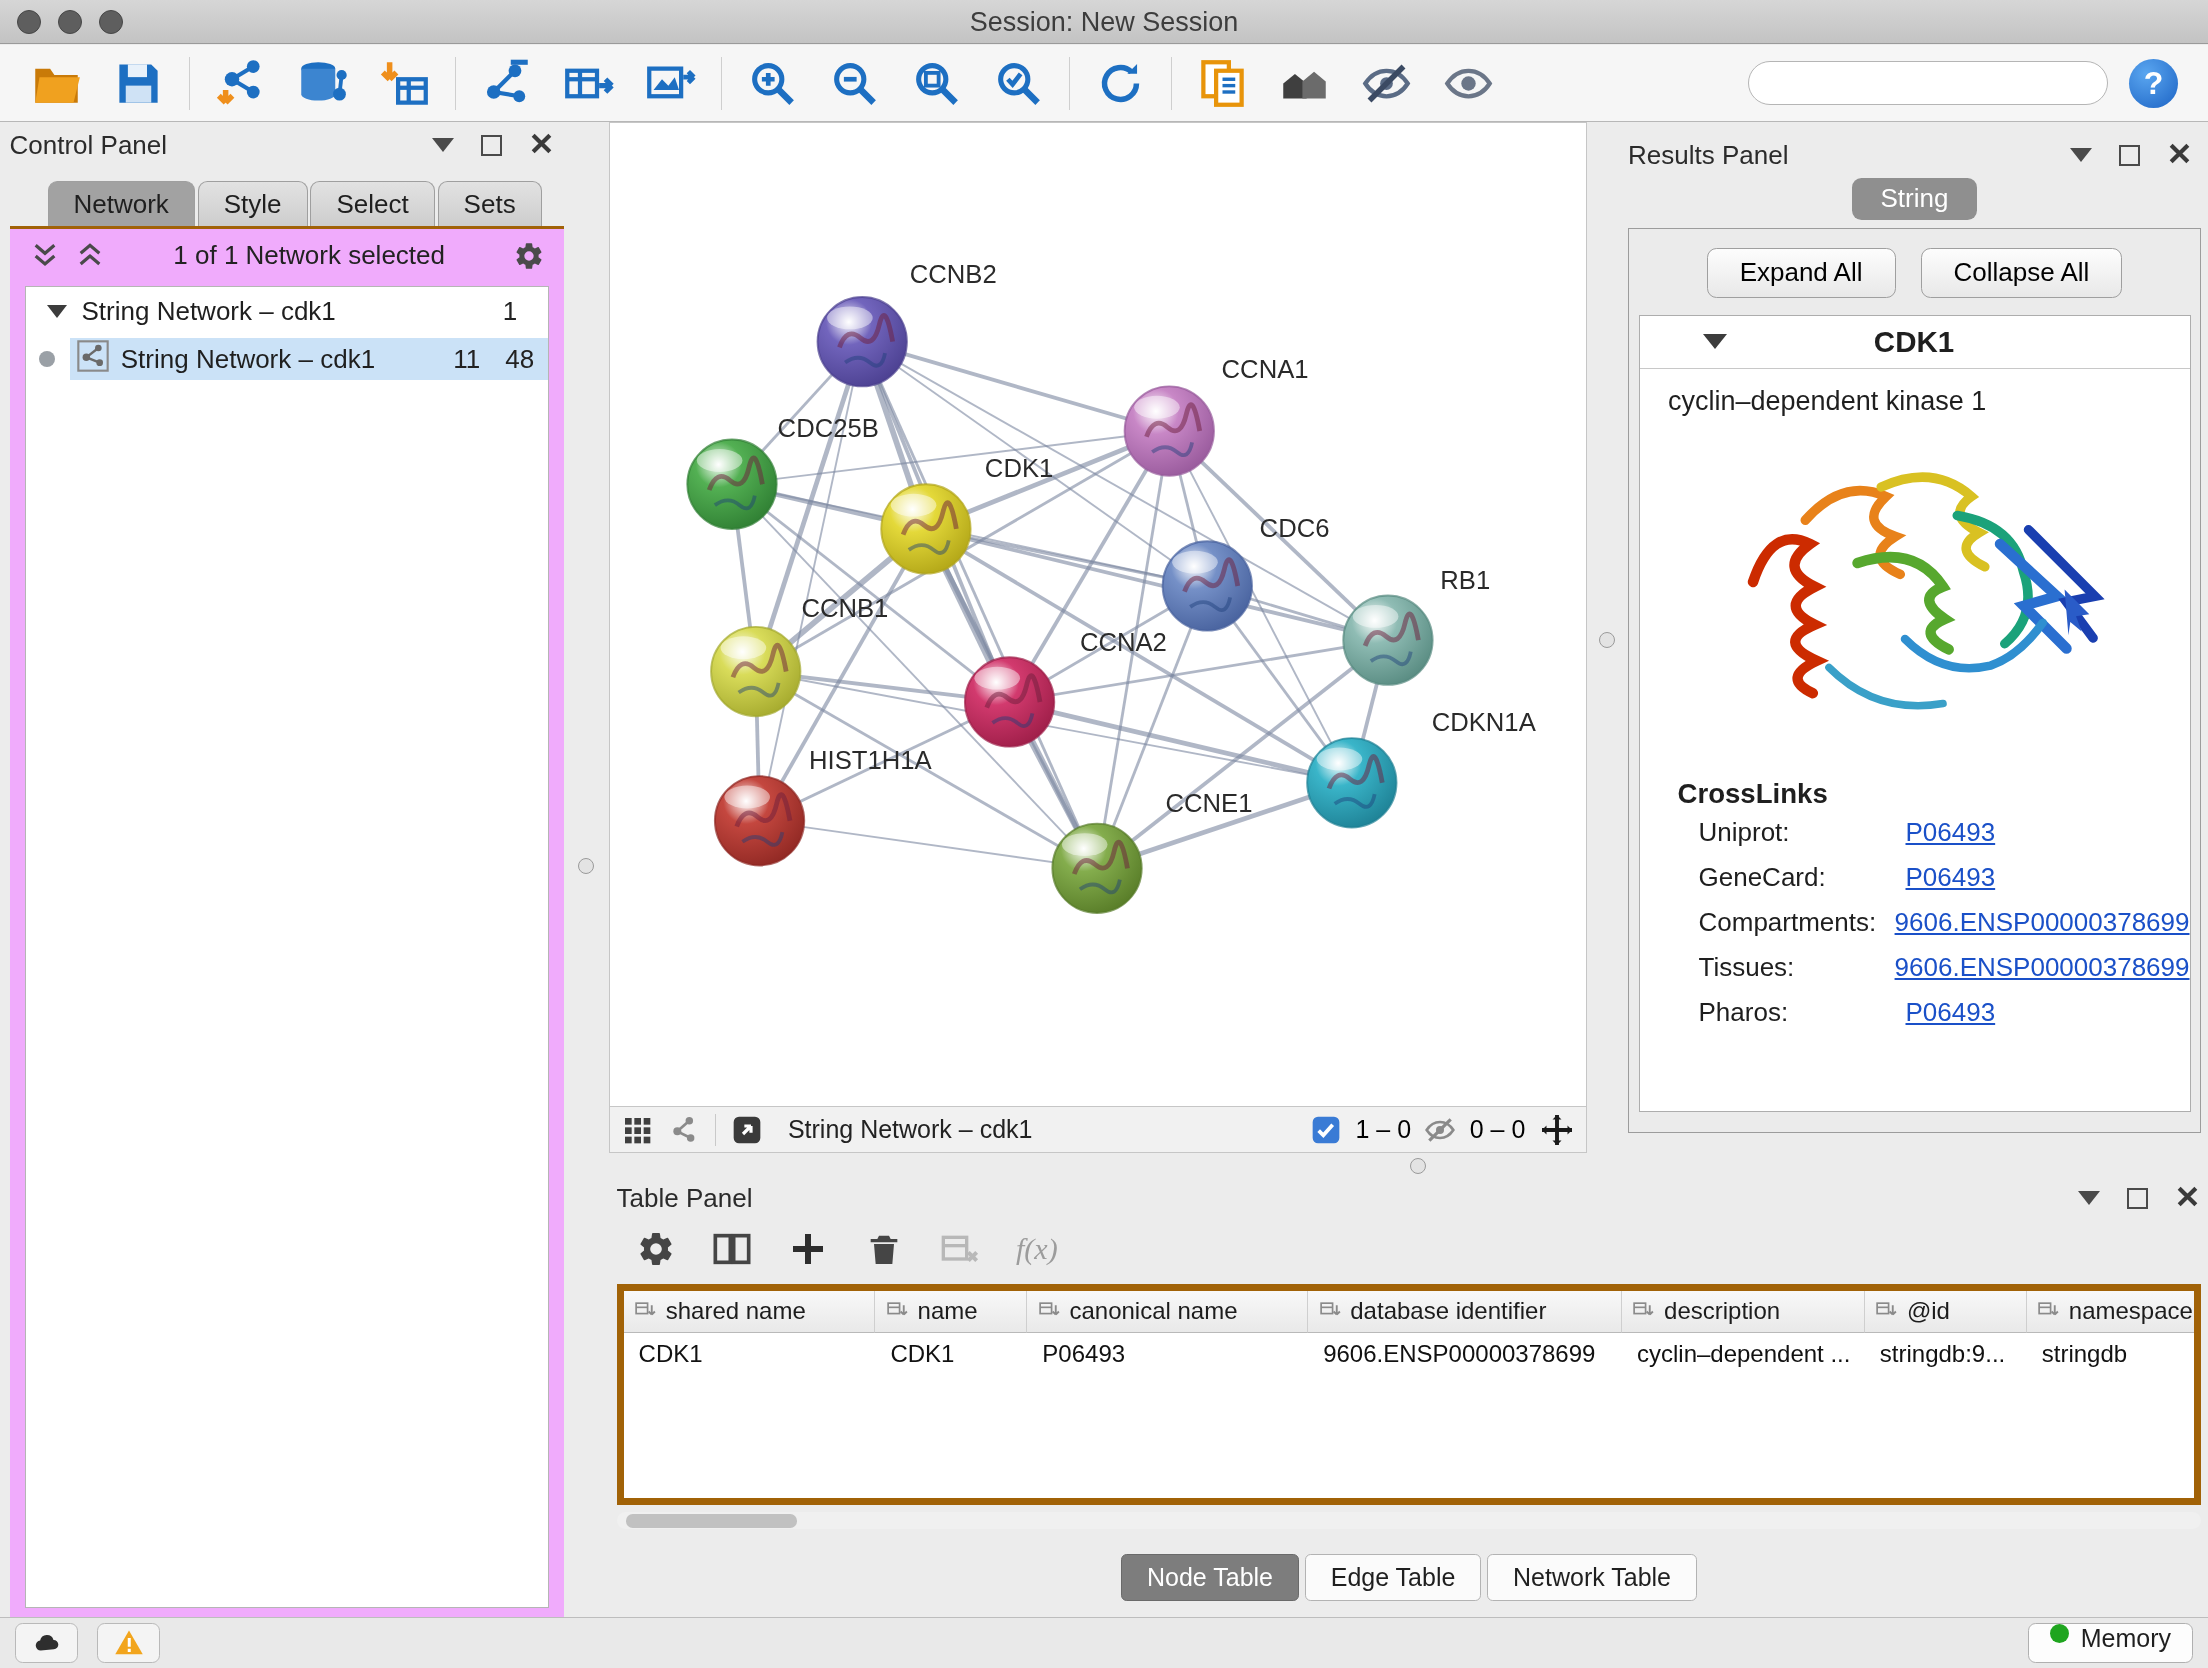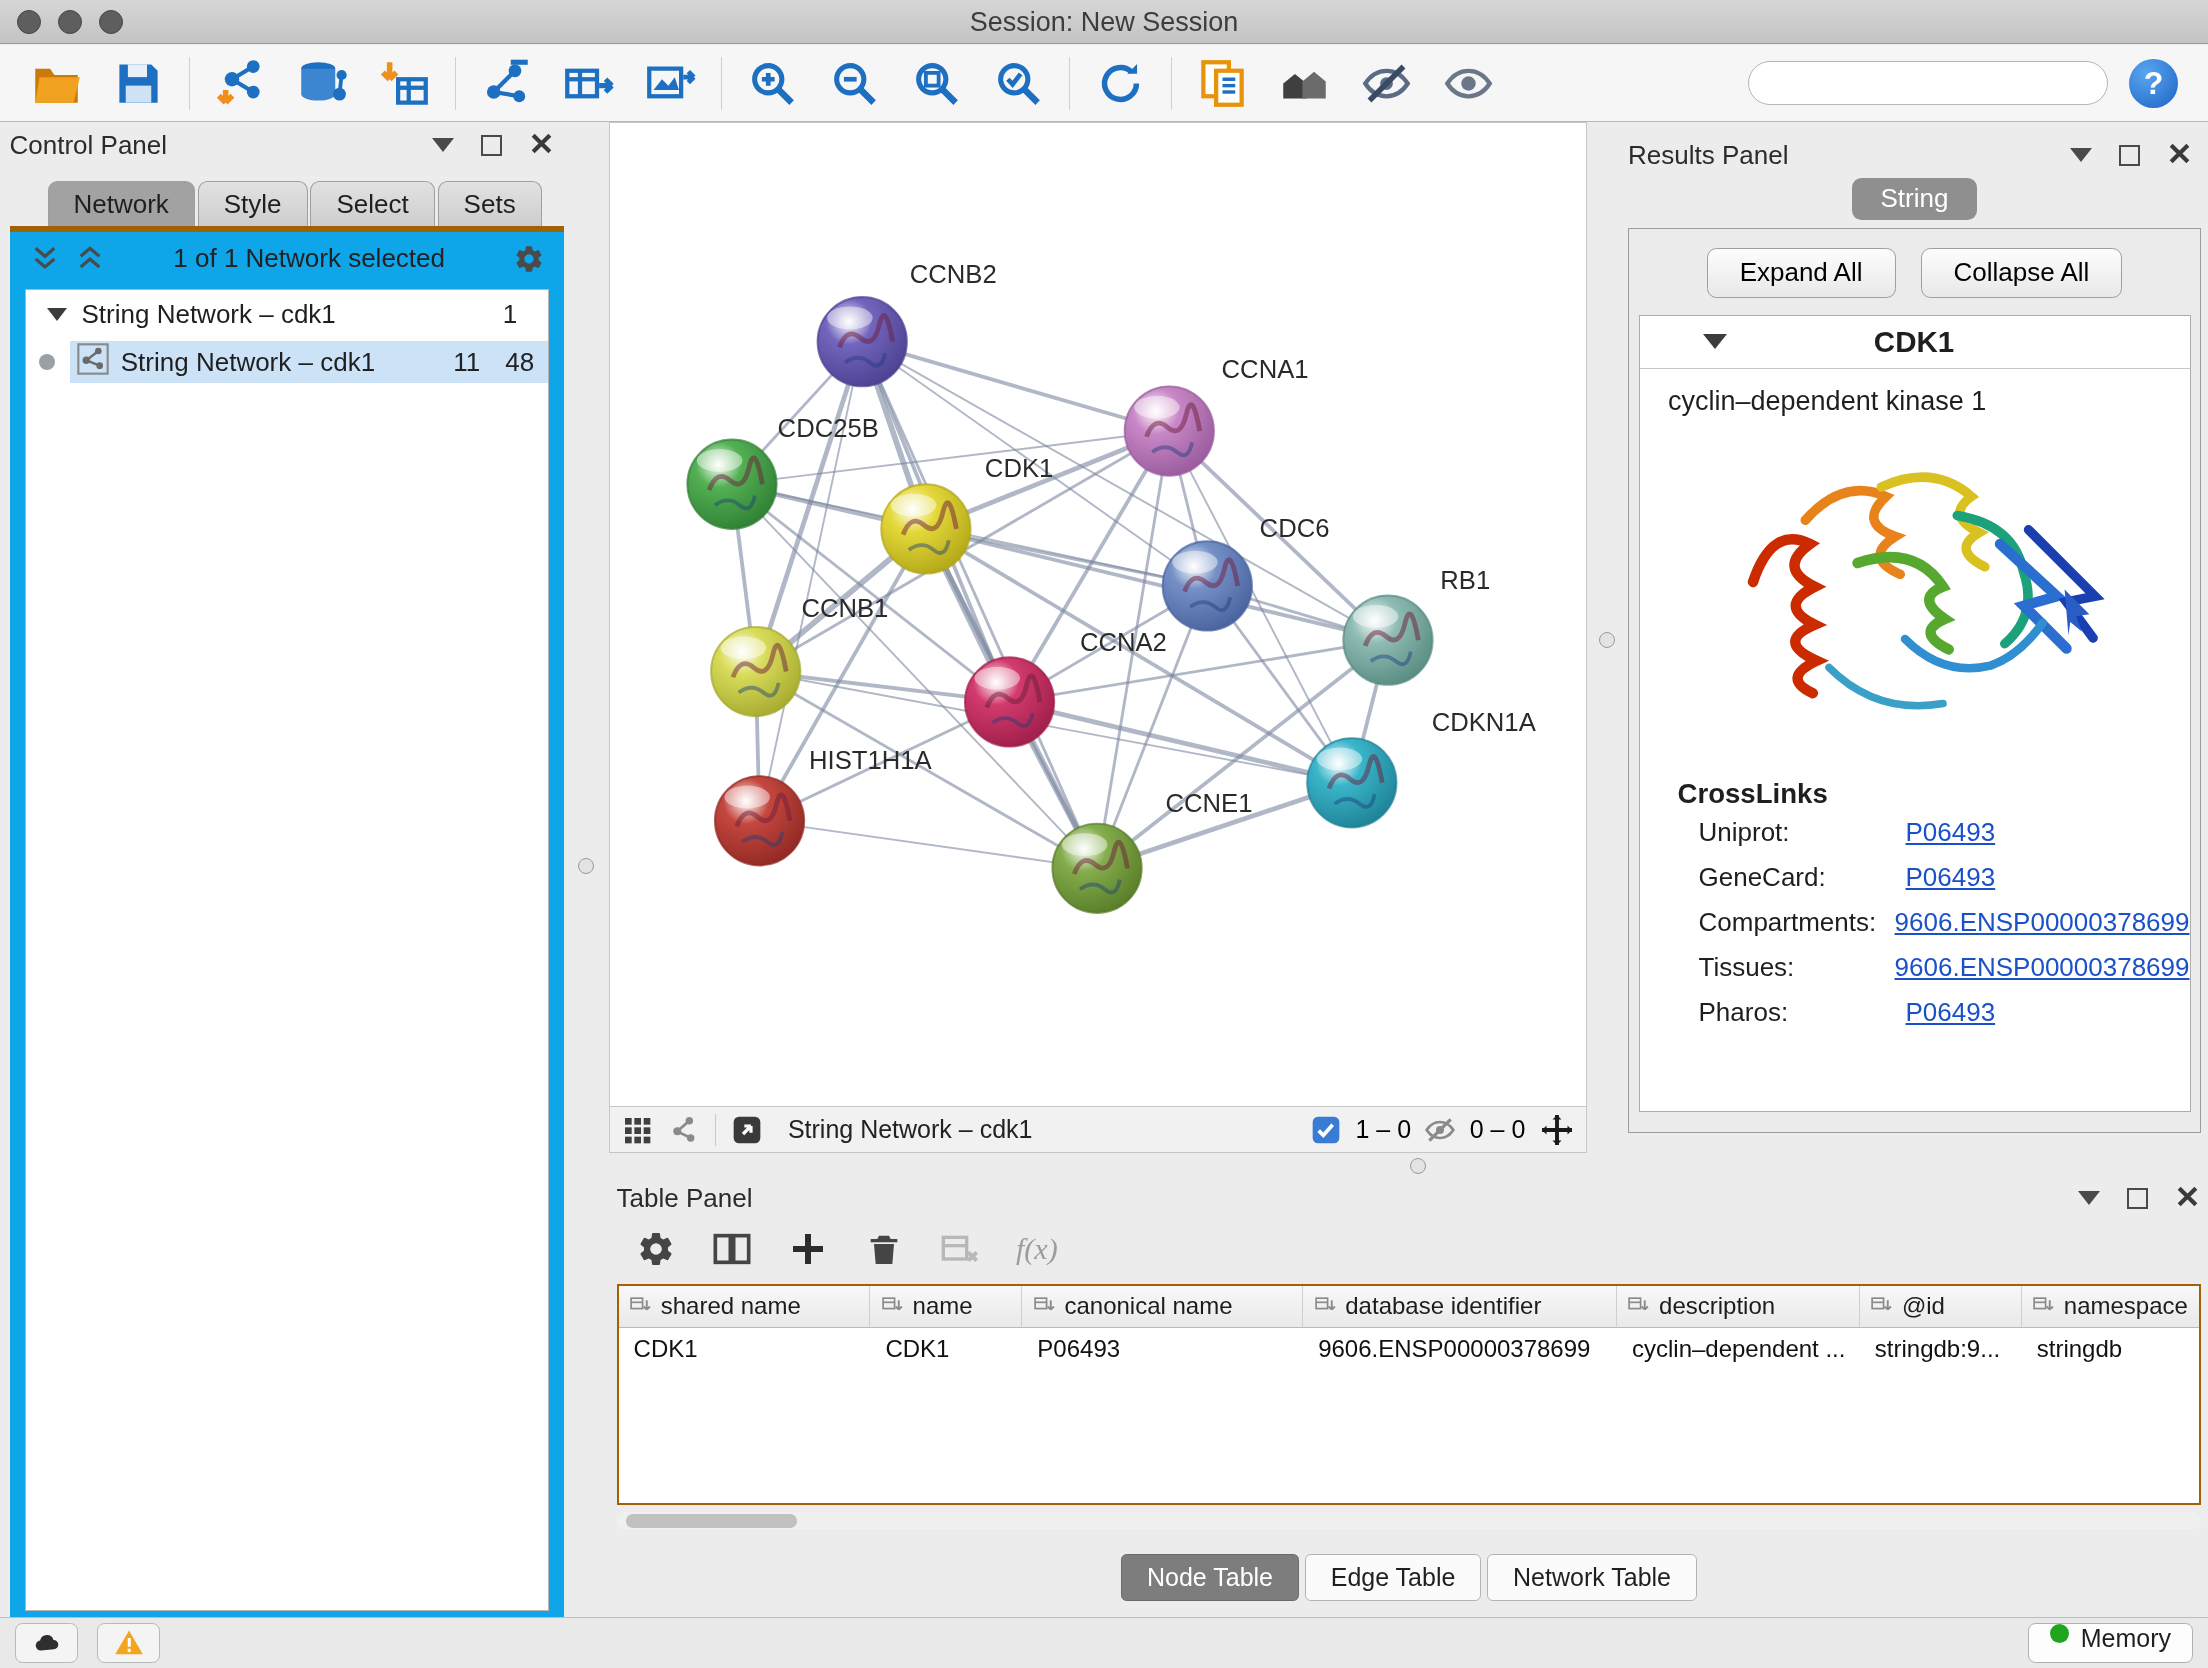--- a/index.html
+++ b/index.html
@@ -36,21 +36,21 @@
     border-top:14.3px solid #4a4a4a; }
   .max-box { width:21px; height:21px; border:2.9px solid #4a4a4a; }
   .x-icon svg { width:25px; height:25px; }
 
   
   .control-panel { position:absolute; left:9.5px; top:126px; width:554px; height:1484px; }
   .cp-tabs { display:flex; gap:2.9px; padding-left:38px; margin-top:17px; }
   .cp-tab { padding:6.7px 25px; font-size:26px; background:linear-gradient(#e2e2e2,#cdcdcd);
     border:1px solid #9f9f9f; border-bottom:none; border-radius:9.5px 9.5px 0 0; }
   .cp-tab.selected { background:#a2a2a2; }
-  .cp-body { border-top:6px solid #a16207; height:1391px; background:#0ea5e9; }
+  .cp-body { border-top:3px solid #a16207; height:1391px; background:#f0abfc; }
   .cp-netrow { display:flex; align-items:center; height:53px; padding:0 19px; }
   .cp-netrow svg { width:32px; height:32px; }
   .cp-status { flex:1; text-align:center; font-size:26px; color:#222; }
   .cp-tree { margin:3.8px 15px 0 15px; background:#fff; border:1px solid #b5b5b5; height:1322px; }
   .tree-row { display:flex; align-items:center; height:48px; font-size:26px; }
   .tree-root { padding:0 13.3px 0 21px; }
   .tree-root .count { margin-left:auto; padding-right:17px; color:#222; }
   .tree-child { padding-left:13.3px; }
   .bullet { width:16px; height:16px; border-radius:50%; background:#9aa0a6; margin-right:15px; flex:0 0 auto; }
   .tree-sel { flex:1; display:flex; align-items:center; background:#cbe2f7; height:42px; padding:0 13.3px 0 7.6px; }
@@ -93,21 +93,21 @@
   .rp-linkrow { display:flex; align-items:center; height:45px; padding-left:59px; font-size:26px; }
   .rp-linklabel { width:207px; color:#1e1e1e; }
   .rp-linkvalue { color:#1a50c8; text-decoration:underline; }
 
   
   .table-panel { position:absolute; left:609px; top:1179px; width:1600px; height:432px; }
   .tp-header { display:flex; align-items:center; height:38px; padding-left:7.6px; }
   .tp-toolbar { display:flex; align-items:center; gap:36px; height:63px; padding-left:27px; }
   .tp-toolbar svg { width:40px; height:40px; }
   .fx-label { font-size:30px; font-style:italic; color:#9c9c9c; font-family:"Liberation Serif",serif; }
-  .tp-table { margin:3.8px 7.6px 0; border:2px solid #a16207; background:#fff; height:221px; overflow:hidden; }
+  .tp-table { margin:3.8px 7.6px 0; border:7px solid #a16207; background:#fff; height:221px; overflow:hidden; }
   .tr { display:flex; width:1617px; }
   .th { display:flex; align-items:center; gap:7.6px; padding-left:9.5px; height:42px; font-size:24px; color:#1c1c1c;
     background:linear-gradient(#f8f8f8,#e9e9e9); border-right:1px solid #cfcfcf; border-bottom:1px solid #b9b9b9; }
   .th svg { width:25px; height:25px; flex:0 0 auto; }
   .td { padding:7.6px 0 0 15px; height:40px; font-size:24px; color:#111; white-space:nowrap; overflow:hidden; }
   .hscroll { margin:7.6px 7.6px 0; height:17px; background:#f0f0f0; border-radius:8.6px; position:relative; }
   .hthumb { position:absolute; left:9.5px; top:1.9px; width:171px; height:13.3px; background:#c1c1c1; border-radius:6.7px; }
   .tp-tabs { display:flex; justify-content:center; gap:5.7px; margin-top:25px; }
   .tp-tab { font-size:25px; padding:7.6px 25px; background:#fbfbfb; border:1px solid #b3b3b3; border-radius:5.7px; }
   .tp-tab.selected { background:#7d7d7d; color:#fff; border-color:#6a6a6a; }

